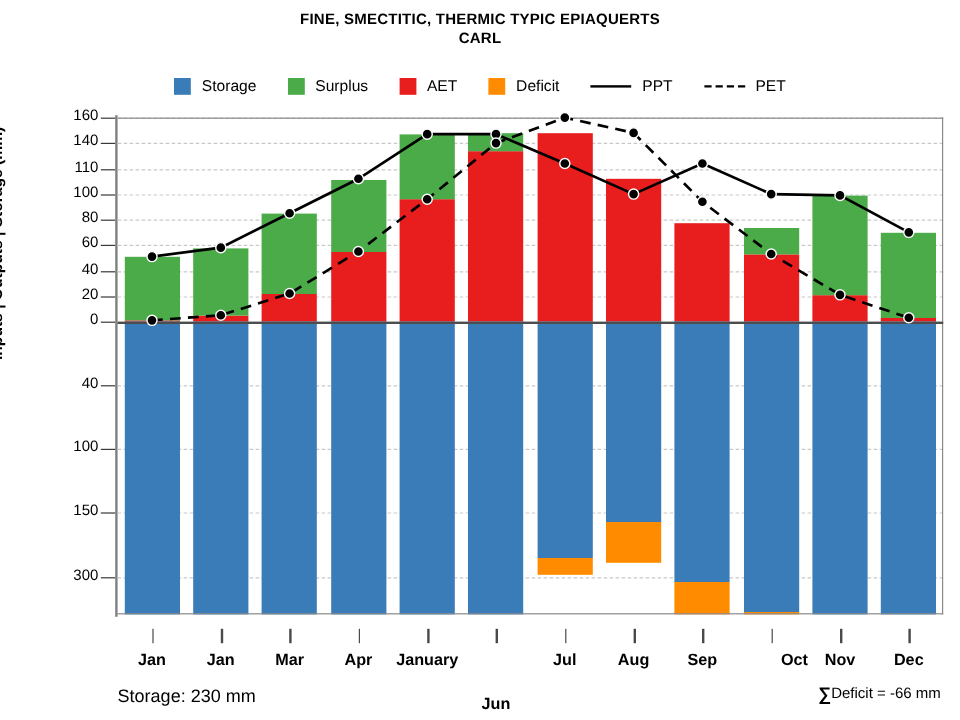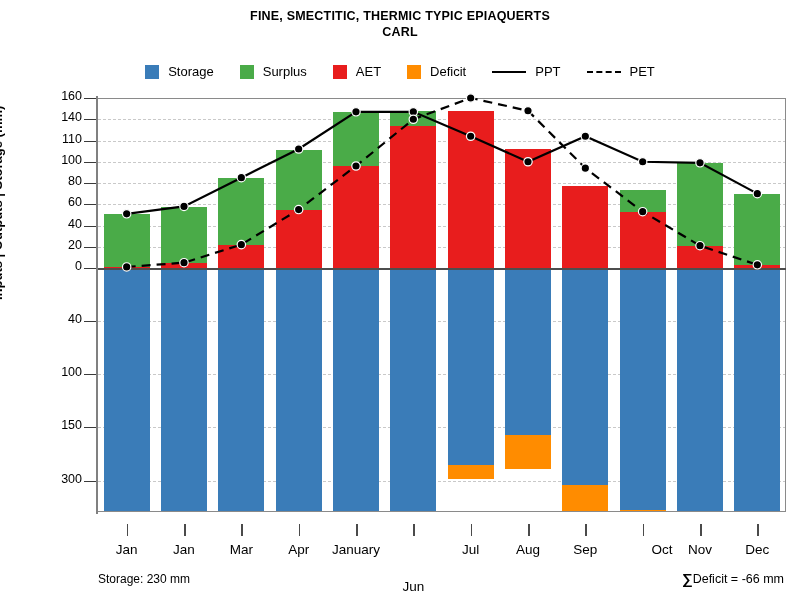--- a/index.html
+++ b/index.html
@@ -46,24 +46,24 @@
   .bar-col{position:absolute;top:0;}
   .seg{position:absolute;left:0;width:100%;}
   .seg.storage{background:#3a7cb8;}
   .seg.surplus{background:#4aab48;}
   .seg.aet{background:#e81d1d;}
   .seg.deficit{background:#ff8c00;}
 
   
   .xtick{position:absolute;top:524px;width:1.8px;height:12px;background:#4a4a4a;}
   .xlabel{position:absolute;top:542px;width:80px;margin-left:-40px;text-align:center;
-     font-size:13.5px;font-weight:normal;}
-
-  
-  .footer-left{position:absolute;left:98px;top:572px;font-size:12px;}
+     font-size:13.5px;font-weight:bold;}
+
+  
+  .footer-left{position:absolute;left:98px;top:572px;font-size:15px;}
   .footer-right{position:absolute;right:16px;top:570px;font-size:12.5px;}
   .sigma{font-size:15px;font-weight:bold;vertical-align:-1px;}
 
   svg.overlay{position:absolute;left:0;top:0;width:800px;height:600px;pointer-events:none;}
 </style>
 </head>
 <body>
 
 <div id="root">
 

